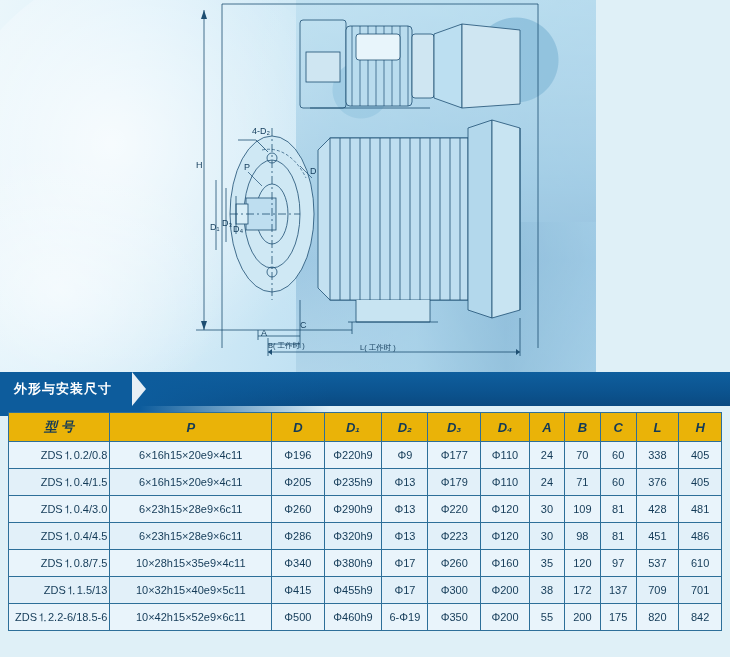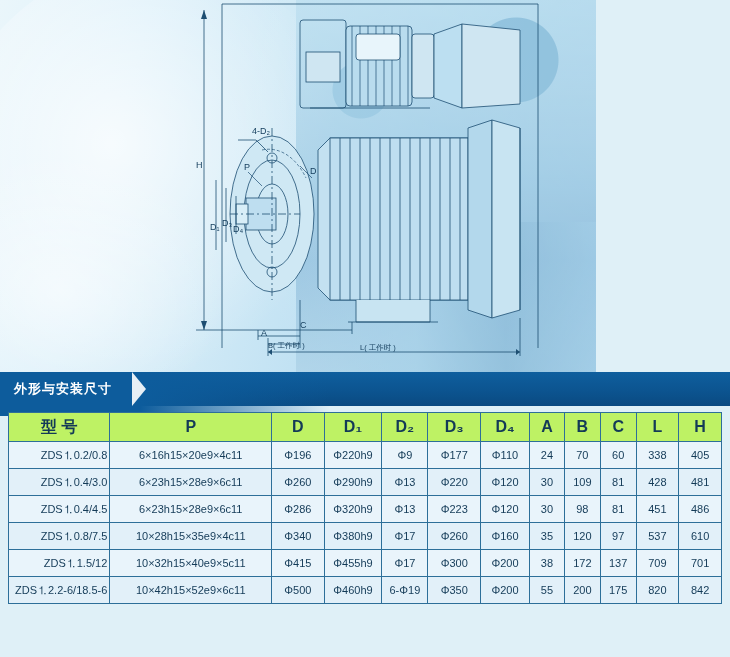--- a/index.html
+++ b/index.html
@@ -70,24 +70,25 @@
   th,td{
     border:1px solid #2d6f99;
     text-align:center;
     font-size:11px;
     color:#133a57;
     height:26px;
     padding:0 2px;
     white-space:nowrap;
   }
   thead th{
-    background:#bef264;
+    background:#eab308;
     font-weight:bold;
-    font-size:16px;
+    font-size:13px;
     height:28px;
+    font-style:italic;
   }
   tbody tr:nth-child(odd){background:#e9f4fb;}
   tbody tr:nth-child(even){background:#e2f0f9;}
   td.model{text-align:right;padding-left:6px;font-size:11px;}
   td.pcol{font-size:11px;text-align:center;}
   
   col.c-model{width:62px;}
   col.c-p{width:170px;}
   col.c-d{width:56px;}
   col.c-d1{width:60px;}
@@ -265,20 +266,34 @@
           <td>Φ9</td>
           <td>Φ177</td>
           <td>Φ110</td>
           <td>24</td>
           <td>70</td>
           <td>60</td>
           <td>338</td>
           <td>405</td>
         </tr>
         <tr>
+          <td class="model">ZDS⒈0.4/1.5</td>
+          <td class="pcol">6×16h15×20e9×4c11</td>
+          <td>Φ205</td>
+          <td>Φ235h9</td>
+          <td>Φ13</td>
+          <td>Φ179</td>
+          <td>Φ110</td>
+          <td>24</td>
+          <td>71</td>
+          <td>60</td>
+          <td>376</td>
+          <td>405</td>
+        </tr>
+        <tr>
           <td class="model">ZDS⒈0.4/3.0</td>
           <td class="pcol">6×23h15×28e9×6c11</td>
           <td>Φ260</td>
           <td>Φ290h9</td>
           <td>Φ13</td>
           <td>Φ220</td>
           <td>Φ120</td>
           <td>30</td>
           <td>109</td>
           <td>81</td>
@@ -307,21 +322,21 @@
           <td>Φ17</td>
           <td>Φ260</td>
           <td>Φ160</td>
           <td>35</td>
           <td>120</td>
           <td>97</td>
           <td>537</td>
           <td>610</td>
         </tr>
         <tr>
-          <td class="model">ZDS⒈1.5/12</td>
+          <td class="model">ZDS⒈1.5/13</td>
           <td class="pcol">10×32h15×40e9×5c11</td>
           <td>Φ415</td>
           <td>Φ455h9</td>
           <td>Φ17</td>
           <td>Φ300</td>
           <td>Φ200</td>
           <td>38</td>
           <td>172</td>
           <td>137</td>
           <td>709</td>

